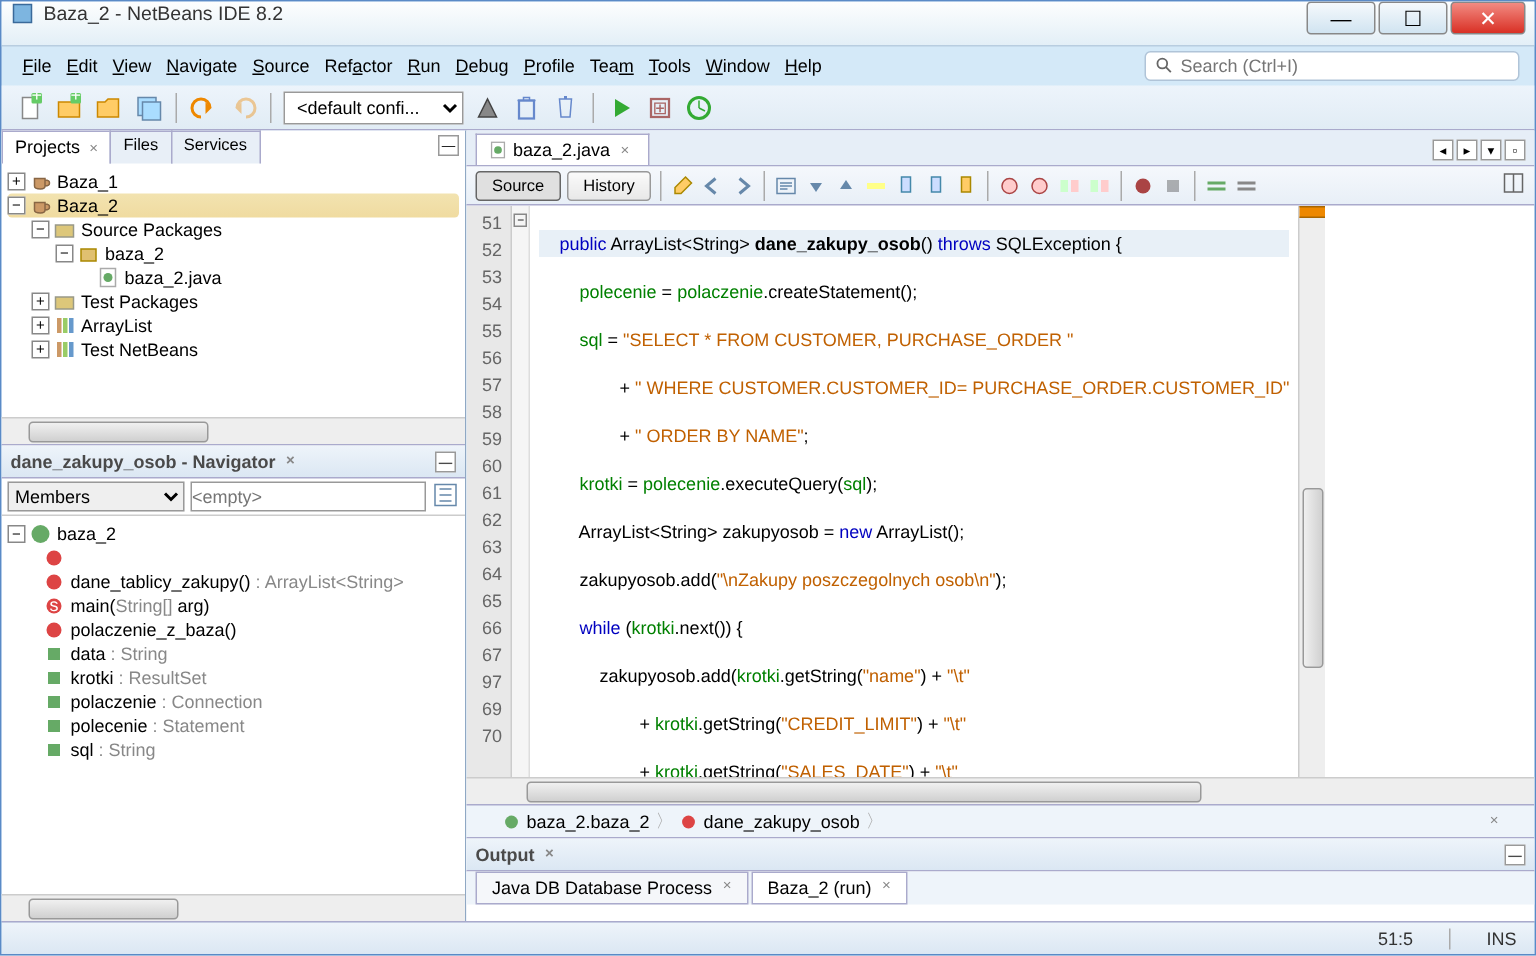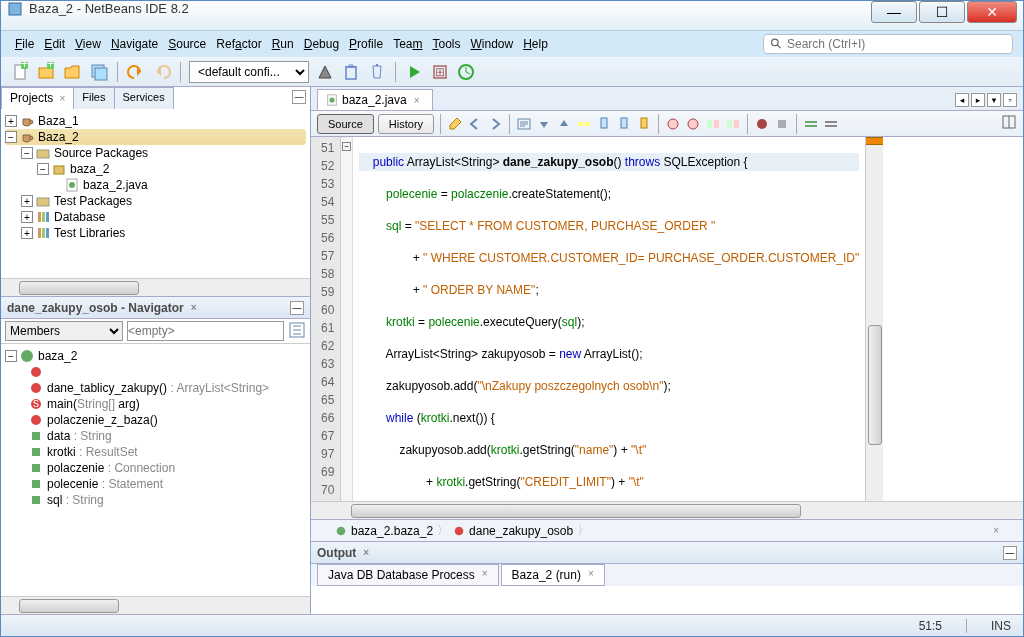--- a/index.html
+++ b/index.html
@@ -45,21 +45,21 @@
 .gutter .ln { height: 18px; line-height: 18px; }
 .fold-col { width: 12px; background: #f5f5f5; border-right: 1px solid #ddd; }
 .code { padding: 2px 6px; white-space: pre; }
 .code .line { height: 18px; line-height: 18px; }
 .code .line.signature { background: #e8f0f7; }
 .kw-blue { color: #0000c0; }
 .kw-green { color: #008000; }
 .kw-orange { color: #c06000; }
 .method { color: #000; font-weight: bold; }
 .breadcrumb { height: 22px; display: flex; align-items: center; padding: 0 24px; background: #eef4fa; border-top: 1px solid #aac; font-size: 11px; gap: 4px; }
-.output-panel { height: 73px; border-top: 1px solid #aac; background: #fff; display: flex; flex-direction: column; }
+.output-panel { height: 56px; border-top: 1px solid #aac; background: #fff; display: flex; flex-direction: column; }
 .out-tabs { height: 22px; display: flex; align-items: flex-end; gap: 2px; padding: 0 6px; background: #eef4fa; }
 .out-tab { padding: 3px 10px; border: 1px solid #aac; background: #f5f7fa; font-size: 11px; display: flex; gap: 4px; }
 .out-tab.active { background: #fff; }
 .statusbar { height: 22px; background: linear-gradient(#eef4fa,#dbe7f3); border-top: 1px solid #aac; display: flex; align-items: center; padding: 0 12px; font-size: 11px; color: #333; justify-content: flex-end; gap: 24px; }
 .scrollbar-track { background: #eee; }
 .scrollbar-h { height: 18px; display: flex; align-items: center; border-top: 1px solid #ccc; }
 .sb-thumb { height: 14px; background: linear-gradient(#f0f0f0,#d0d0d0); border: 1px solid #999; border-radius: 3px; margin: 0 18px; }
 .gray-text { color: #888; }
 .bold { font-weight: bold; }
 .editor-tb .mini-icon { width: 16px; height: 16px; }
@@ -214,30 +214,30 @@
           </svg>
           <span>Test Packages</span>
         </div>
       <div class="tree-node" style="margin-left:16px">
           <span class="expander">+</span>
           <svg class="node-icon" viewBox="0 0 14 14">
             <rect x="2" y="2" width="3" height="10" fill="#c96"></rect>
             <rect x="6" y="2" width="3" height="10" fill="#9c6"></rect>
             <rect x="10" y="2" width="3" height="10" fill="#69c"></rect>
           </svg>
-          <span>Database</span>
+          <span>ArrayList</span>
         </div>
       <div class="tree-node" style="margin-left:16px">
           <span class="expander">+</span>
           <svg class="node-icon" viewBox="0 0 14 14">
             <rect x="2" y="2" width="3" height="10" fill="#c96"></rect>
             <rect x="6" y="2" width="3" height="10" fill="#9c6"></rect>
             <rect x="10" y="2" width="3" height="10" fill="#69c"></rect>
           </svg>
-          <span>Test Libraries</span>
+          <span>Test NetBeans</span>
         </div>
     </div>
     <div class="scrollbar-h scrollbar-track">
         <div class="sb-thumb" style="width:120px"></div>
       </div>
 
     <div class="navigator">
       <div class="panel-header">
           <span>dane_zakupy_osob - Navigator</span> 
           <span class="close-x">×</span>

